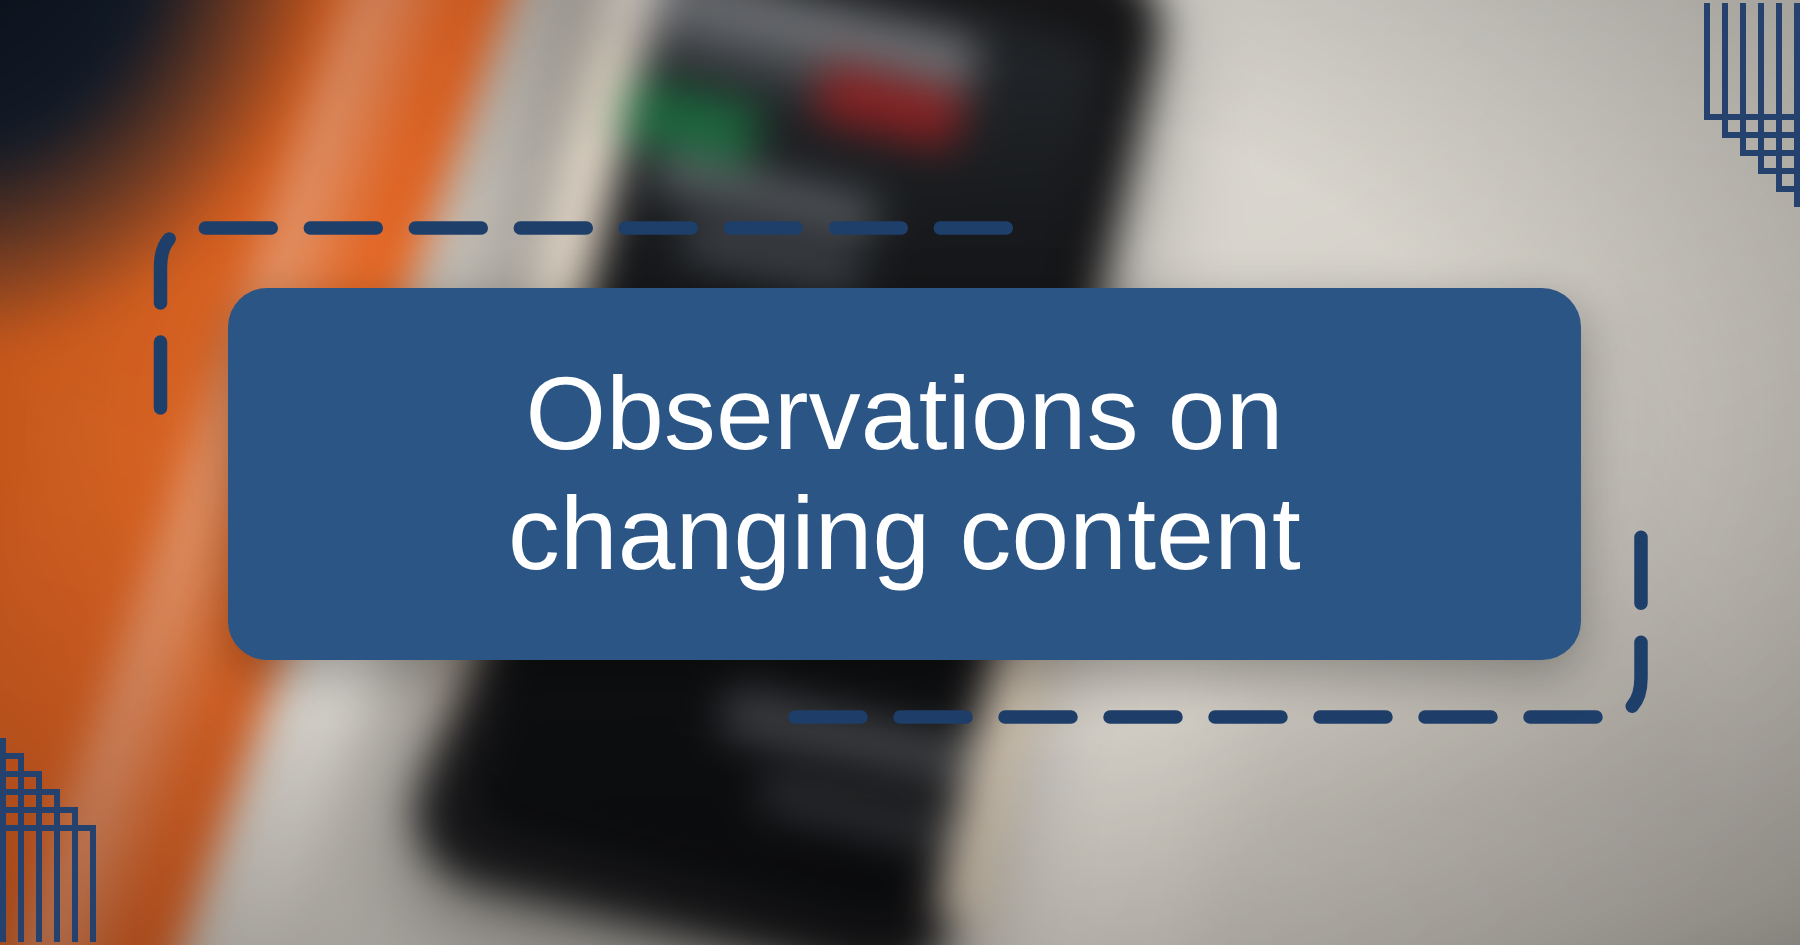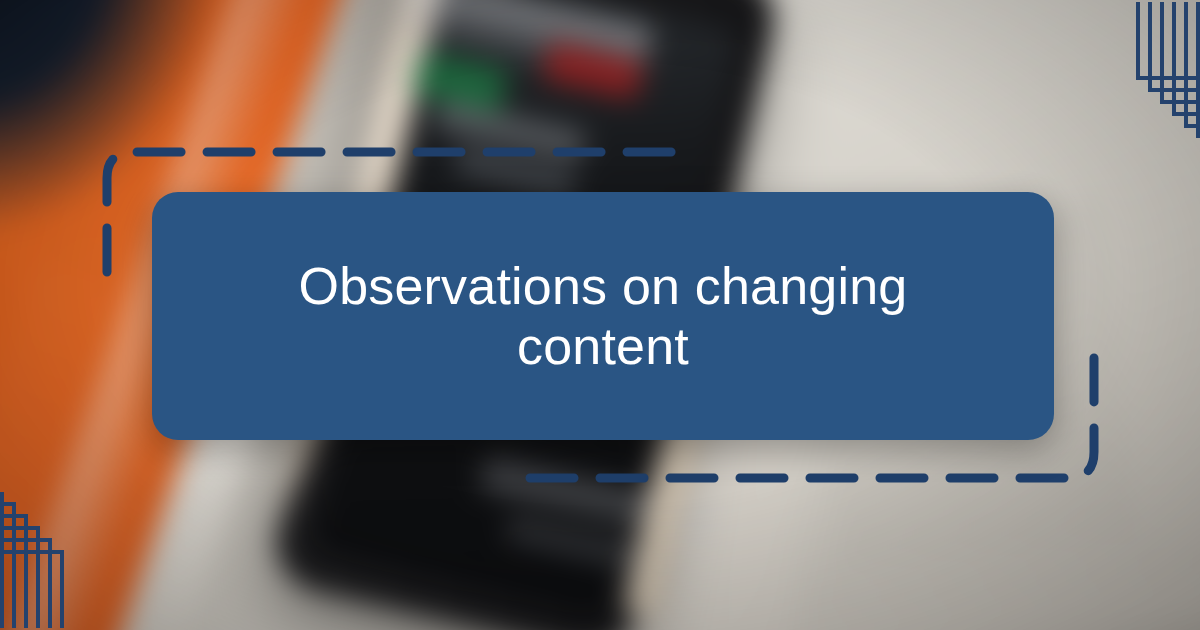--- a/index.html
+++ b/index.html
@@ -226,21 +226,21 @@
     height: 248px;
     background: #2a5584;
     border-radius: 26px;
     display: flex;
     align-items: center;
     justify-content: center;
     box-shadow: 0 10px 34px rgba(0,0,0,.30);
   }
   .title-text {
     color: #ffffff;
-    font-size: 52px;
+    font-size: 69px;
     line-height: 1.16;
     font-weight: 400;
     text-align: center;
     letter-spacing: .2px;
     max-width: 700px;
     padding: 0 24px;
   }
 </style>
 </head>
 <body>

